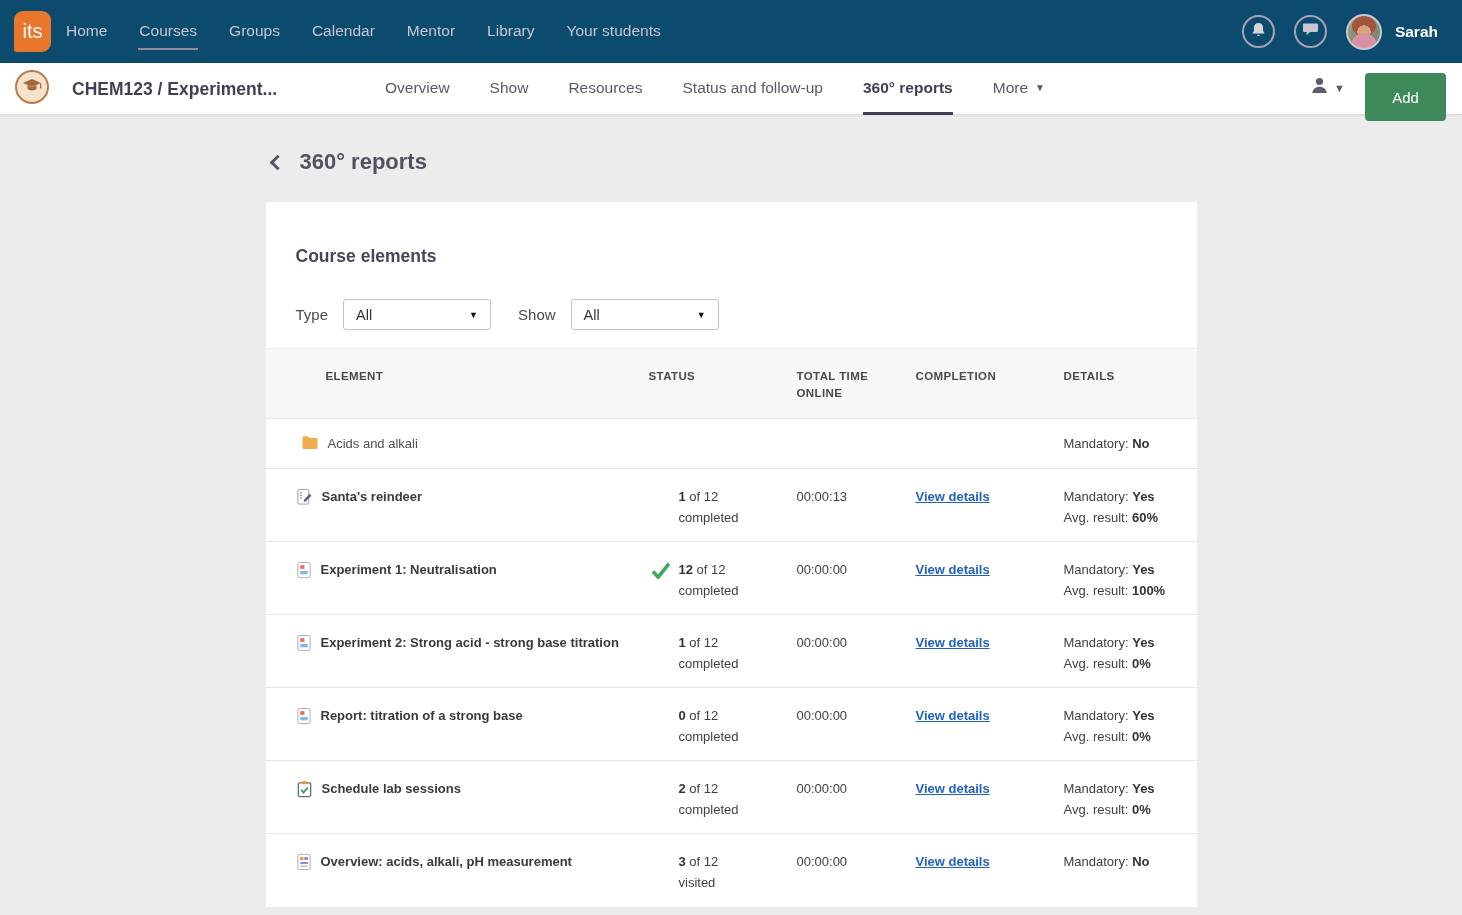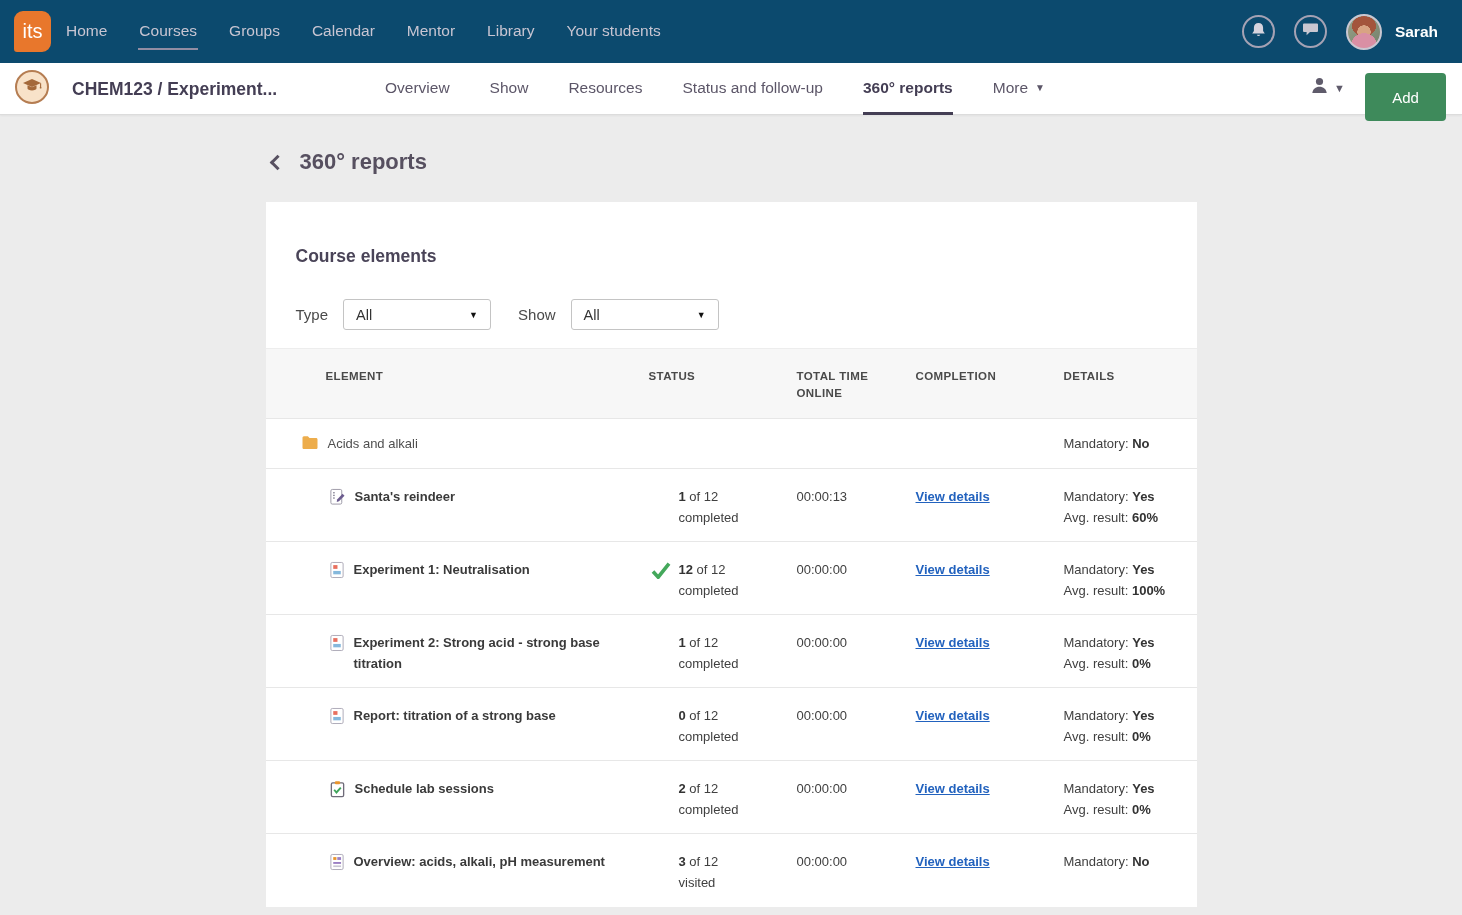--- a/index.html
+++ b/index.html
@@ -71,21 +71,21 @@
   .c1 { width:383px; padding-left:60px; padding-right:30px; }
   .c2 { width:148px; }
   .c3 { width:119px; padding-right:34px; }
   .c4 { width:148px; }
   .c5 { flex:1; }
 
   .row { display:flex; border-top:1px solid #E7E7E7; padding-top:17px; min-height:73px;
          align-items:flex-start; }
   .row.folder { min-height:50px; padding-top:14px; }
   .cell { font-size:13px; color:#404040; line-height:21px; }
-  .cell.element { width:383px; padding-left:63px; padding-right:18px; display:flex; gap:9px; }
+  .cell.element { width:383px; padding-left:30px; padding-right:18px; display:flex; gap:9px; }
   .row.folder .cell.element { padding-left:35px; }
   .row-icon { flex:0 0 auto; margin-top:2px; }
   .row-title { font-weight:700; color:#3A3A3A; }
   .row.folder .row-title { font-weight:400; color:#4F4F4F; }
   .cell.status { width:148px; position:relative; padding-left:30px; }
   .cell.status b, .cell.details b { font-weight:700; color:#333; }
   .check { position:absolute; left:2px; top:2px; }
   .cell.time { width:119px; }
   .cell.completion { width:148px; }
   .view-link { font-weight:700; color:#2262BE; text-decoration:underline; cursor:pointer; }

